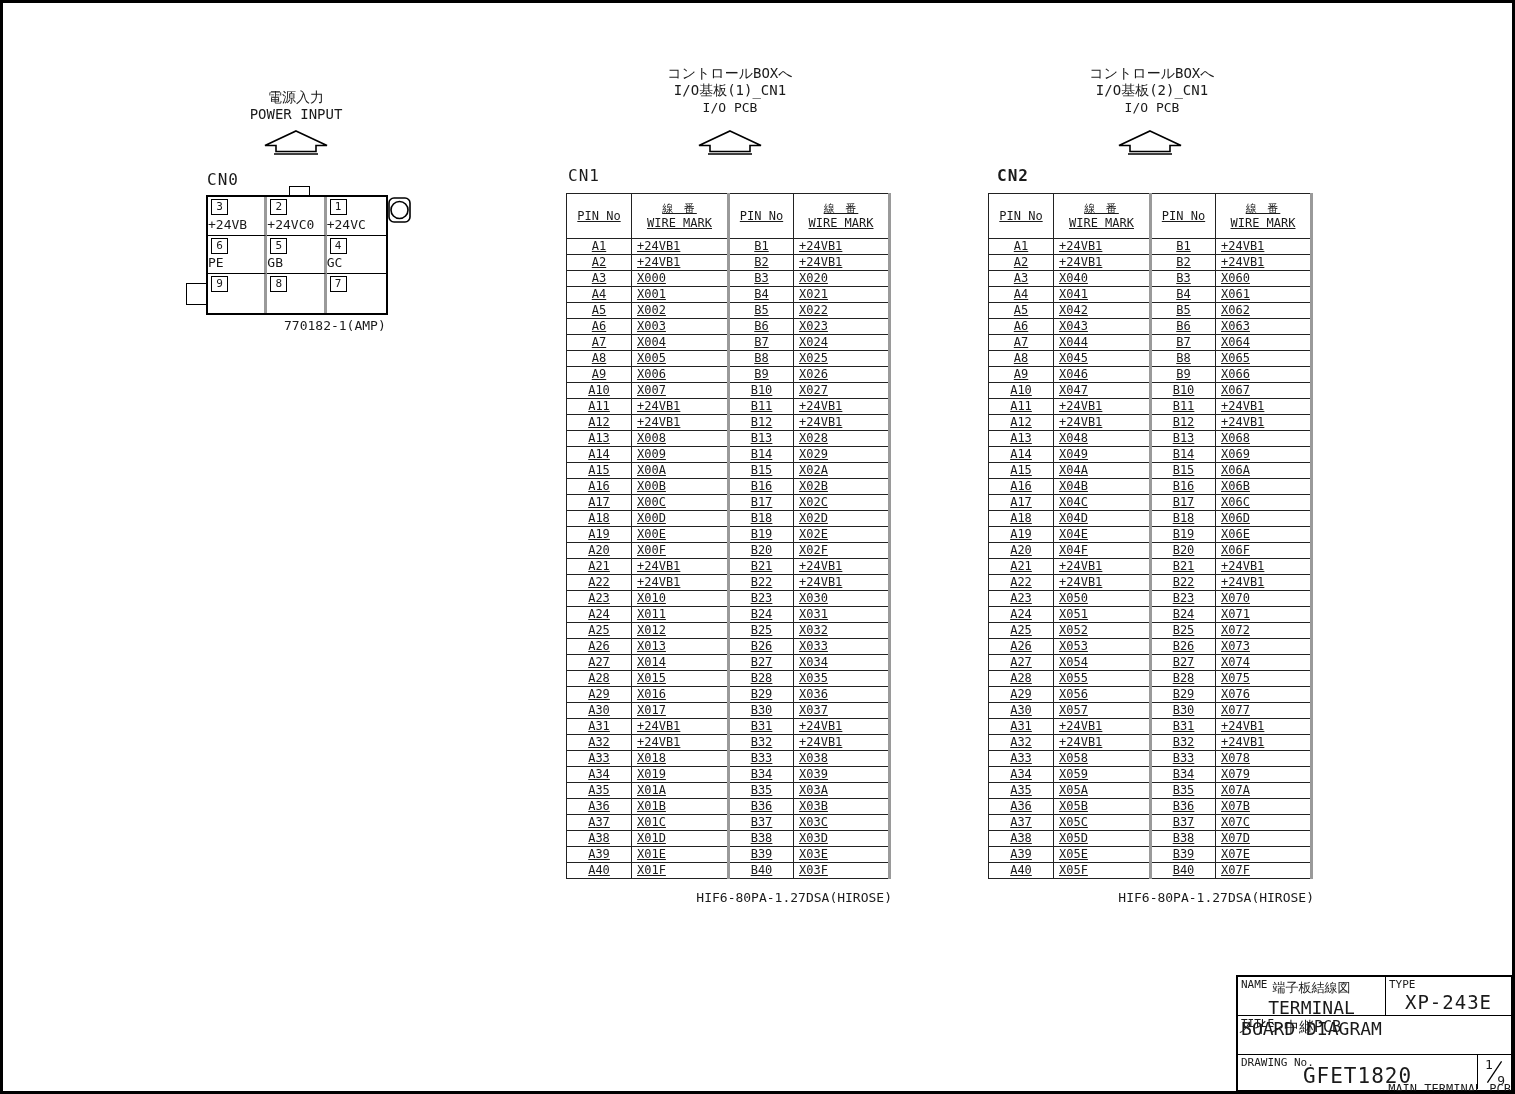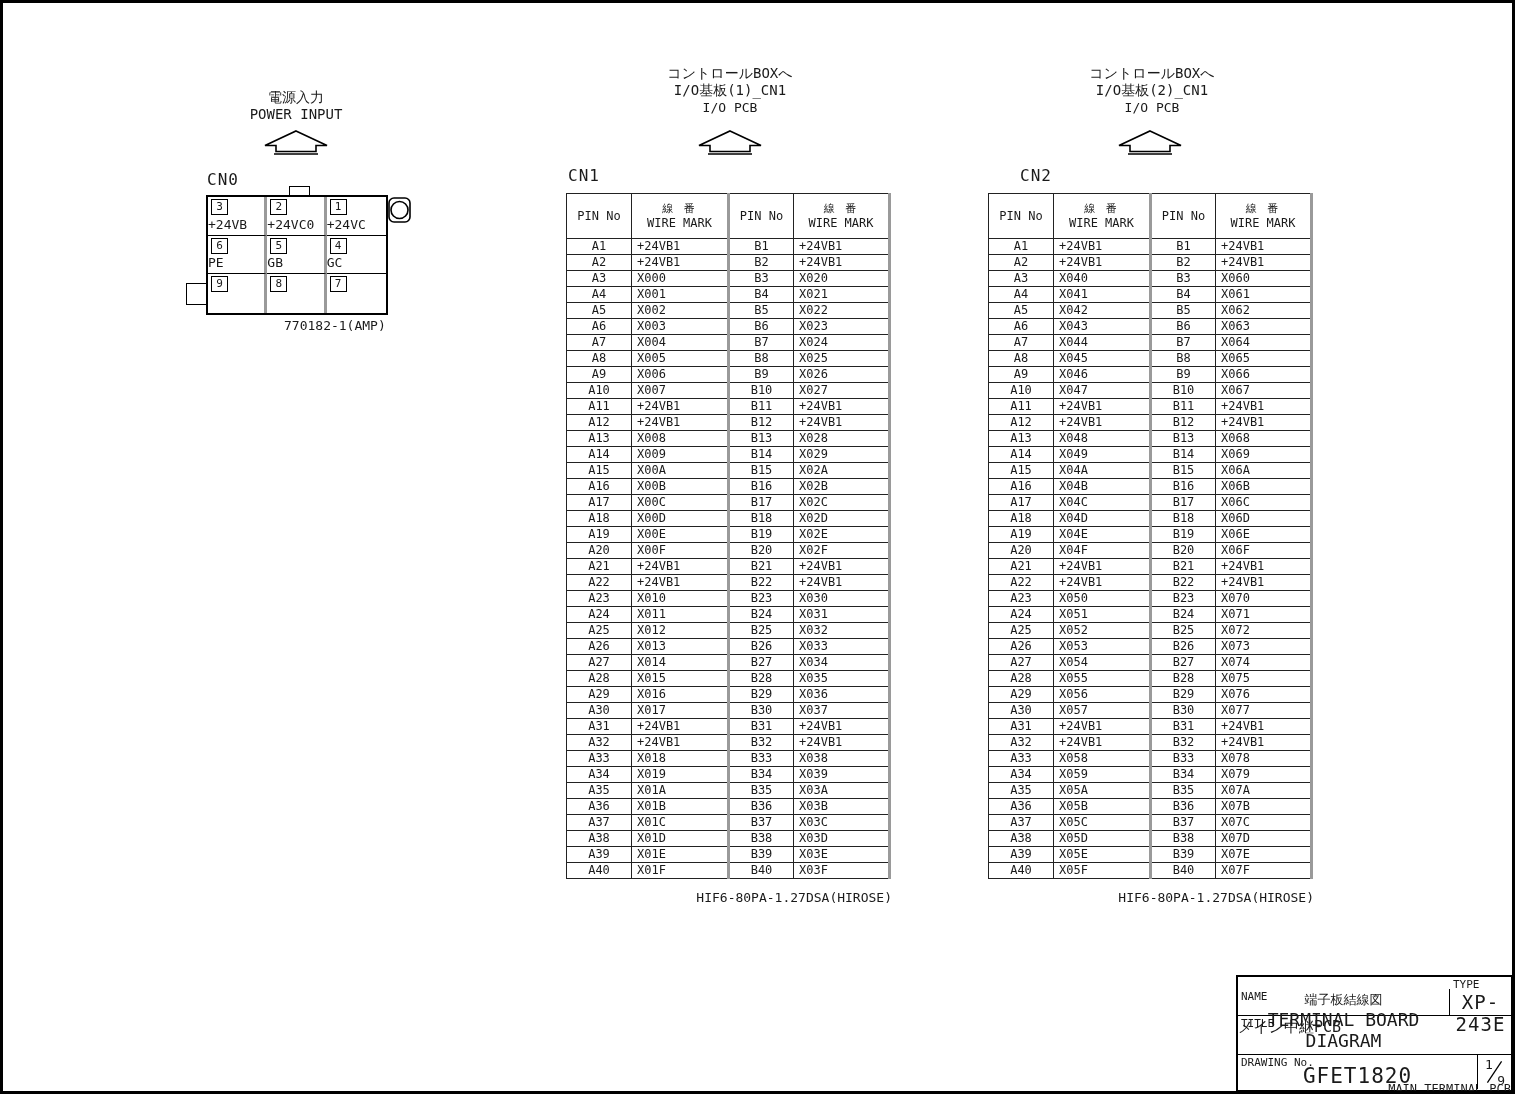--- a/index.html
+++ b/index.html
@@ -51,38 +51,39 @@
     border:1.5px solid #000; border-right:none; background:#fff;
   }
   .cn0-caption { font-size:13px; white-space:nowrap; }
 
   
   .pin-table {
     position:absolute; border-collapse:collapse; table-layout:fixed;
     width:323px; background:#fff;
     border:1px solid #222; border-right:3px solid #9a9a9a;
     font-size:12px;
+    text-decoration:underline;
   }
   .pin-table th, .pin-table td { border:1px solid #222; padding:0; font-weight:normal; }
   .pin-table thead th { height:45px; font-size:12px; }
   .pin-table thead .wire-head { line-height:15px; }
   .pin-table thead .wire-head .jp { font-size:11px; letter-spacing:2px; }
   .pin-table td { height:15.2px; line-height:15px; }
   .pin-table .c-pin { text-align:center; }
   .pin-table .c-wire { text-align:left; padding-left:5px; }
   .pin-table .sep { border-right:3px solid #9a9a9a; }
   .tbl-footer { font-size:13px; white-space:nowrap; }
 
   
   .title-block {
     position:absolute; left:1233px; top:972px; width:277px; height:117px;
     border:2px solid #000; background:#fff; font-size:11px;
   }
   .tb-row1 { position:relative; height:39px; border-bottom:1.5px solid #000; display:flex; }
-  .tb-name { position:relative; width:212px; border-right:1.5px solid #000;margin-top:12px; }
+  .tb-name { position:relative; width:148px; border-right:1.5px solid #000; }
   .tb-type { position:relative; flex:1; }
   .tb-row2 { position:relative; height:39px; border-bottom:1.5px solid #000; }
   .tb-row3 { position:relative; height:34px; display:flex; }
   .tb-draw { position:relative; width:240px; border-right:1.5px solid #000; }
   .tb-page { position:relative; flex:1; }
   .tb-label { position:absolute; left:3px; top:1px; font-size:11px; }
   .tb-name-jp { position:absolute; left:0; top:2px; width:100%; text-align:center; font-size:13px;font-family:Liberation Serif, serif; }
   .tb-name-en { position:absolute; left:0; top:20px; width:100%; text-align:center; font-size:18px; }
   .tb-type-val { position:absolute; left:0; top:14px; width:100%; text-align:center; font-size:19px; letter-spacing:1px; }
   .tb-title-jp { position:absolute; left:0; top:2px; width:100%; text-align:left; font-size:15px; }
@@ -447,21 +448,21 @@
     <div class="l3">I/O PCB</div>
   </div>
 
   <div class="abs block-arrow" style="left:1115px; top:127px;">
     <svg width="64" height="26" viewBox="0 0 64 26">
       <polygon points="32,1 63,15.5 52,15.5 52,21.5 12,21.5 12,15.5 1,15.5" fill="#fff" stroke="#000" stroke-width="1.6"></polygon>
       <line x1="10" y1="24" x2="54" y2="24" stroke="#000" stroke-width="1.6"></line>
     </svg>
   </div>
 
-  <div class="abs conn-label" style="left:1017px; top:163px;">CN2</div>
+  <div class="abs conn-label" style="left:994px; top:163px;font-weight:bold;">CN2</div>
 
   <table class="pin-table" style="left:985px; top:190px;">
     <colgroup>
         <col style="width:65px">
         <col style="width:97px">
         <col style="width:65px">
         <col style="width:96px">
       </colgroup>
     <thead>
       <tr>

